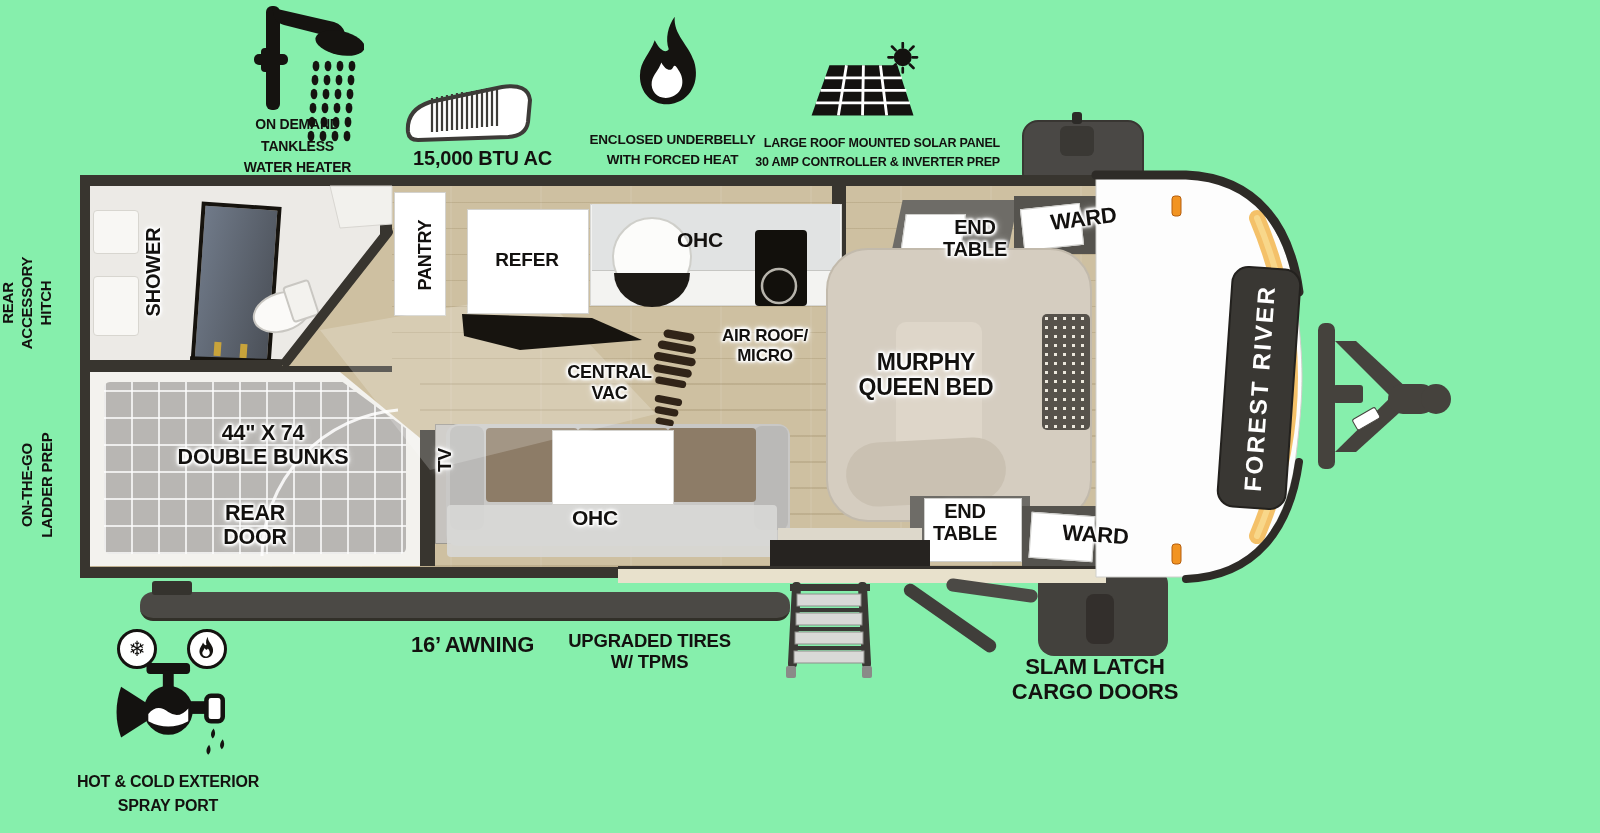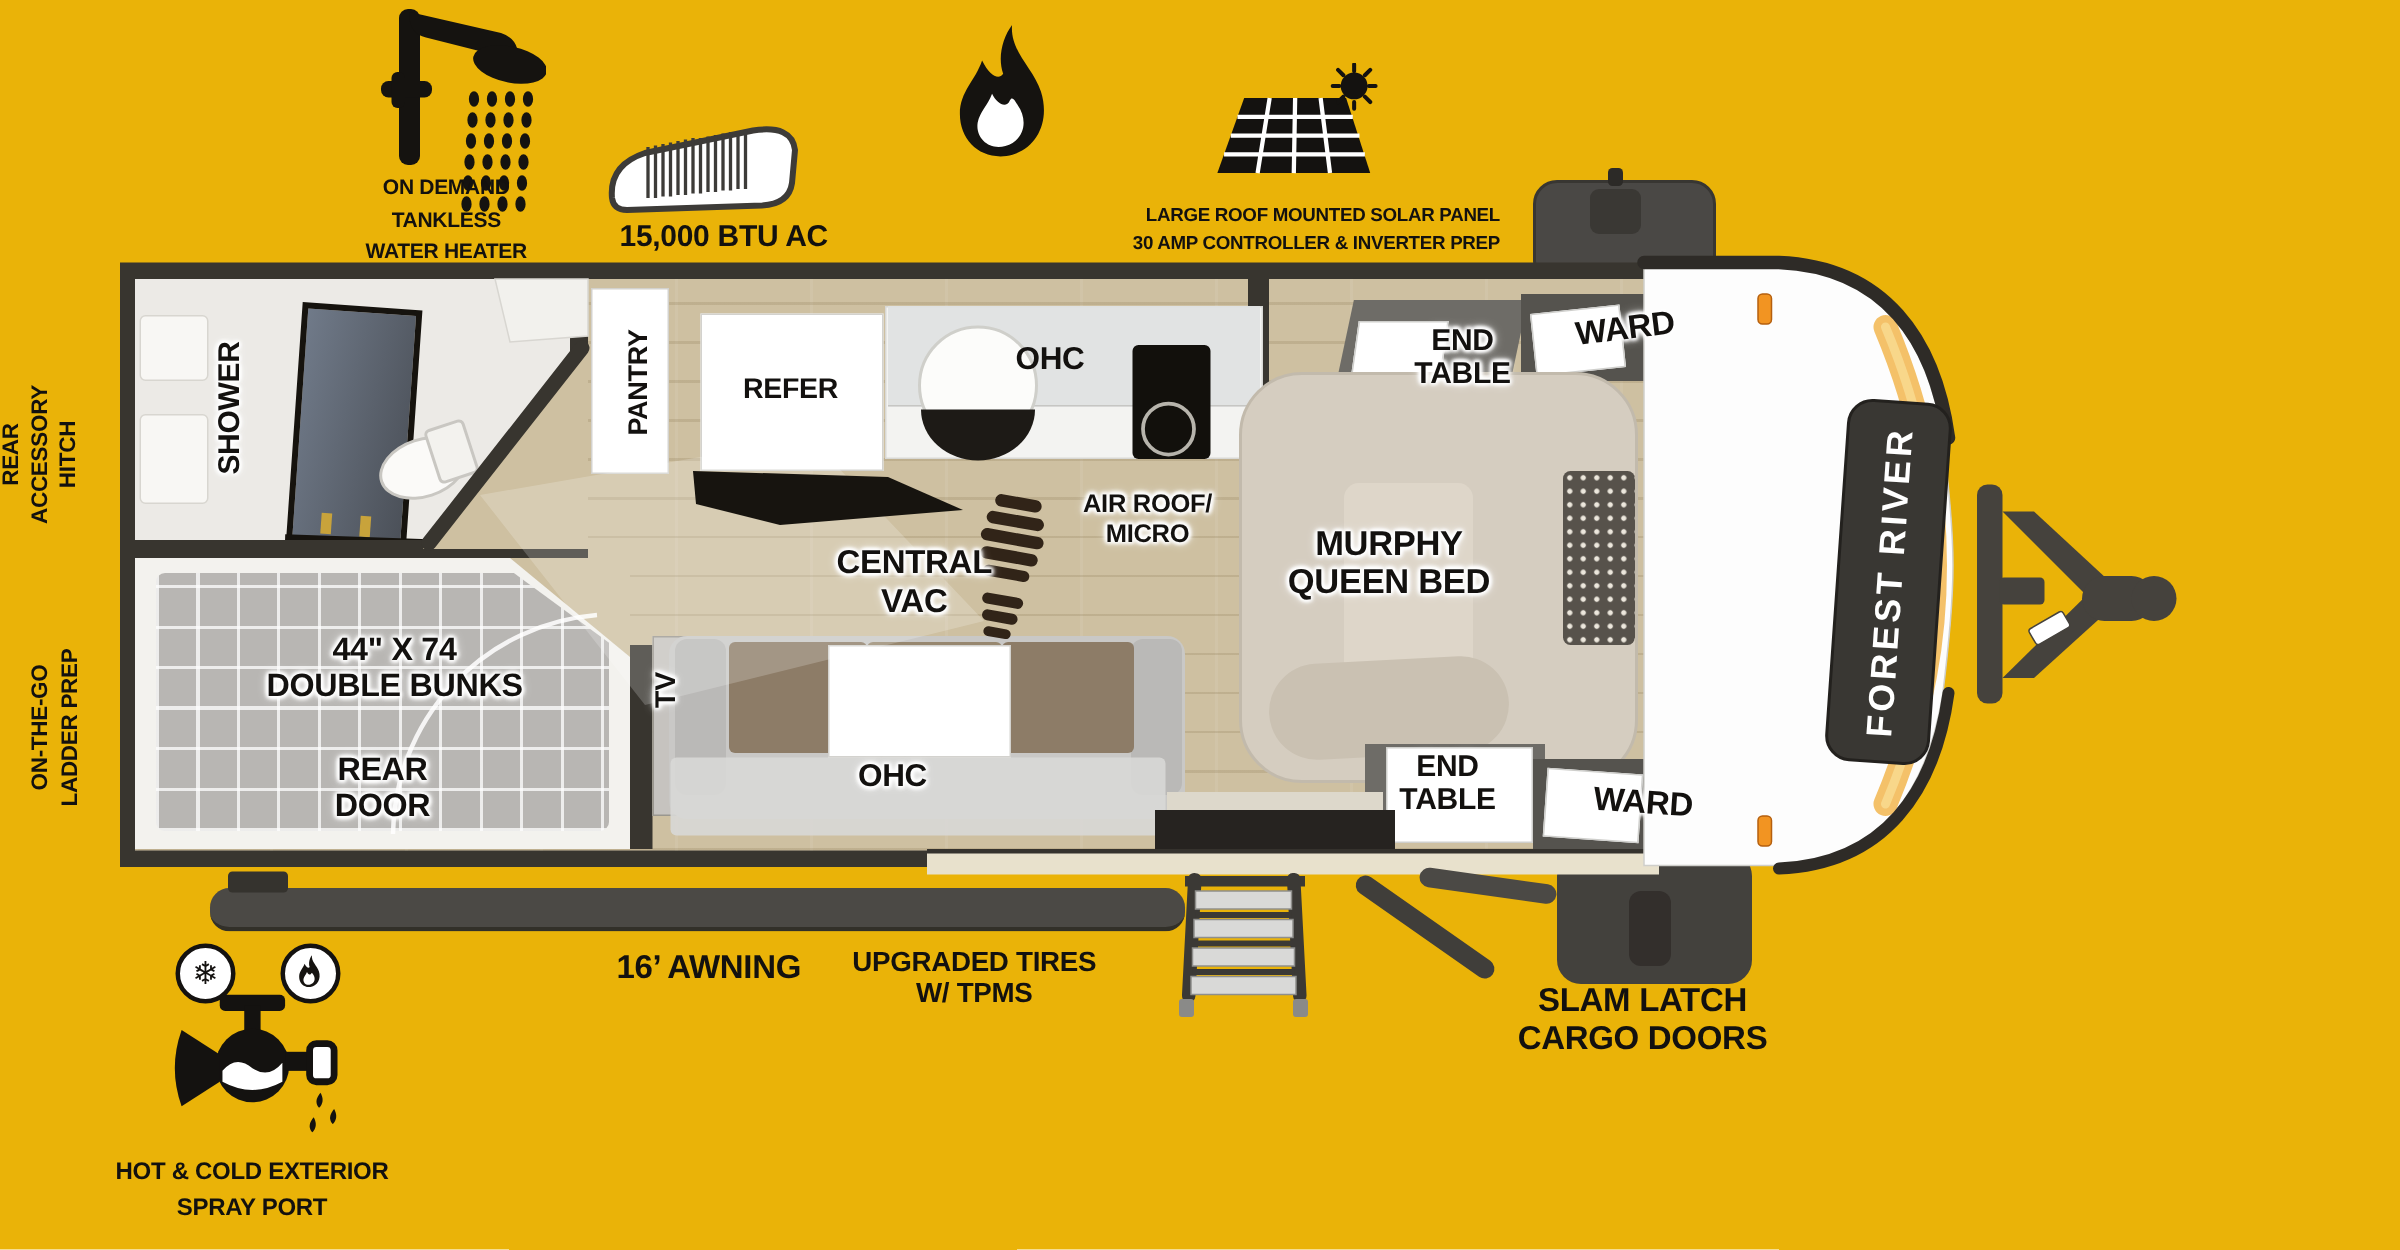--- a/index.html
+++ b/index.html
@@ -1,16 +1,16 @@
 <!DOCTYPE html>
 <html><head>
 <meta charset="utf-8">
 <style>
   html,body{margin:0;padding:0;background:#ffffff;}
-  #stage{position:relative;width:1600px;height:833px;background:#eab308;overflow:hidden;
+  #stage{position:relative;width:1600px;height:833px;background:#86efac;overflow:hidden;
          font-family:"Liberation Sans","DejaVu Sans",sans-serif;}
   .abs{position:absolute;}
   .z1{z-index:1}.z2{z-index:2}.z3{z-index:3}.z4{z-index:4}.z5{z-index:5}
   .lbl{position:absolute;font-weight:bold;color:#13110f;text-align:center;
        white-space:pre-line;letter-spacing:-0.2px;z-index:6;line-height:1.18;}
   .glow{text-shadow:0 0 3px #fff,0 0 3px #fff,0 0 5px #fff,0 0 8px #fff,
         1px 1px 3px #fff,-1px -1px 3px #fff,1px -1px 3px #fff,-1px 1px 3px #fff;}
   .flex{display:flex;align-items:center;justify-content:center;}
   .rot90{transform:rotate(-90deg);}
   .wall{background:#38352f;}
@@ -64,20 +64,22 @@
   <svg class="abs z1" style="left:402px;top:80px" width="140" height="66" viewBox="0 0 140 66">
     <path d="M6 52 Q4 30 28 22 L100 7 Q126 3 128 20 L126 42 Q124 56 106 57 L16 60 Q7 60 6 52 Z" fill="#fff" stroke="#3d3b38" stroke-width="4" stroke-linejoin="round"></path>
     <path d="M30 18V52M35 17V52M40 16V51M45 15V51M50 14V50M55 13V50M60 12V49M65 12V49M70 11V48M75 10V48M80 9V47M85 8V47M90 8V46M95 7V46" stroke="#3d3b38" stroke-width="2.2"></path>
   </svg>
   <div class="lbl" style="left:395px;top:147px;width:175px;font-size:20px;">15,000 BTU AC</div>
 
   <svg class="abs z1" style="left:634px;top:12px" width="74" height="110" viewBox="0 0 100 140">
     <path d="M55 2 C53 26 74 40 81 62 C90 90 76 116 50 120 C26 123 8 106 8 82 C8 62 22 52 28 34 C35 48 43 52 47 46 C42 32 46 14 55 2 Z" fill="#151310"></path>
     <path d="M60 74 C70 88 66 106 49 111 C34 115 22 104 24 90 C26 80 33 75 37 64 C42 74 50 77 53 70 C55 66 57 69 60 74 Z" fill="#fff"></path>
   </svg>
+  <div class="lbl" style="left:565px;top:130px;width:215px;font-size:13.5px;line-height:1.45;">ENCLOSED UNDERBELLY
+WITH FORCED HEAT</div>
 
   <svg class="abs z1" style="left:808px;top:42px" width="118" height="86" viewBox="0 0 132 96">
     <polygon points="24,26 100,26 118,82 4,82" fill="#141210"></polygon>
     <path d="M43 26 L34 82 M62 26 L61 82 M81 26 L88 82 M19 40 L105 40 M14 54 L110 54 M9 68 L114 68" stroke="#fff" stroke-width="3.2"></path>
     <circle cx="106" cy="17" r="10" fill="#141210"></circle>
     <path d="M106 1v5M106 29v5M90 17h5M117 17h5M94 5l4 4M118 29l-4-4M118 5l-4 4M94 29l4-4" stroke="#141210" stroke-width="3" stroke-linecap="round"></path>
   </svg>
   <div class="lbl" style="left:740px;top:134px;width:260px;font-size:12.5px;line-height:1.5;text-align:right;">LARGE ROOF MOUNTED SOLAR PANEL
 30 AMP CONTROLLER &amp; INVERTER PREP</div>
 
@@ -244,21 +246,21 @@
       <rect x="1352" y="420" width="26" height="12" rx="2" fill="#ffffff" stroke="#45423d" transform="rotate(-30 1352 420)"></rect>
     </g>
   </svg>
 
   <div class="lbl glow rot90" style="left:92px;top:262px;width:120px;height:20px;font-size:20px;">SHOWER</div>
   <div class="lbl rot90" style="left:375px;top:245px;width:100px;height:20px;font-size:18px;">PANTRY</div>
   <div class="lbl flex" style="left:467px;top:209px;width:120px;height:103px;font-size:19px;">REFER</div>
   <div class="lbl" style="left:640px;top:228px;width:120px;font-size:21px;">OHC</div>
   <div class="lbl glow" style="left:690px;top:326px;width:150px;font-size:17px;">AIR ROOF/
 MICRO</div>
-  <div class="lbl glow" style="left:552px;top:362px;width:115px;font-size:22px;">CENTRAL
+  <div class="lbl glow" style="left:552px;top:362px;width:115px;font-size:18px;">CENTRAL
 VAC</div>
   <div class="lbl glow" style="left:826px;top:350px;width:200px;font-size:23px;line-height:1.1;">MURPHY
 QUEEN BED</div>
   <div class="lbl glow" style="left:905px;top:216px;width:140px;font-size:20px;line-height:1.12;">END
 TABLE</div>
   <div class="lbl glow" style="left:1036px;top:206px;width:95px;font-size:22px;transform:rotate(-7deg);">WARD</div>
   <div class="lbl glow" style="left:895px;top:500px;width:140px;font-size:20px;line-height:1.12;">END
 TABLE</div>
   <div class="lbl glow" style="left:1048px;top:522px;width:95px;font-size:22px;transform:rotate(4deg);">WARD</div>
   <div class="lbl glow" style="left:138px;top:422px;width:250px;font-size:21.5px;line-height:1.1;">44" X 74

